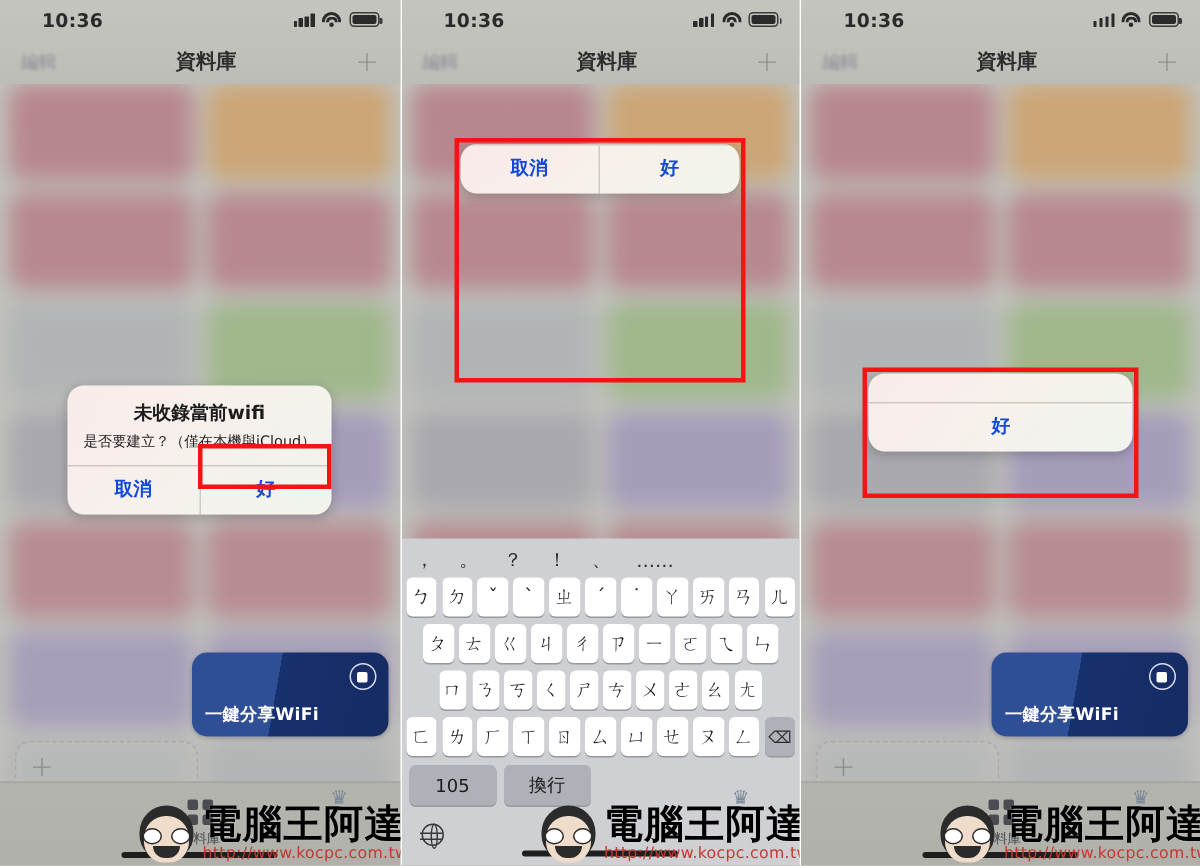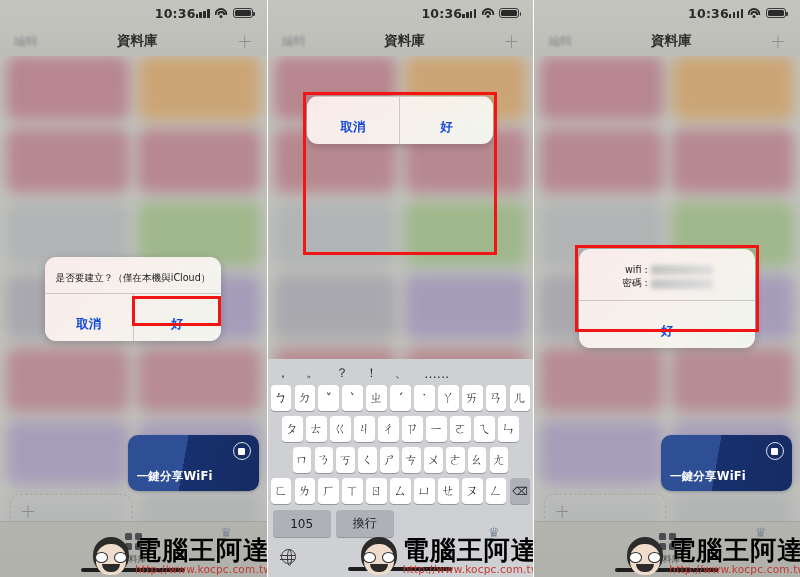--- a/index.html
+++ b/index.html
@@ -15,22 +15,22 @@
     width: 266.67px; height: 577px;
     overflow: hidden;
     background: #b9bab4;
   }
   .panel + .panel { border-left: 1px solid #ffffff; }
 
   
   .statusbar {
     position: relative; z-index: 6;
     height: 26px;
-    display: flex; align-items: center; justify-content: flex-end;
-    padding: 0 14px 0 18px;
+    display: flex; align-items: center; justify-content: space-between;
+    padding: 0 14px 0 28px;
     background: linear-gradient(180deg,#c4c5bf 0%, #c0c1bb 100%);
   }
   .st-time { font-size: 12.5px; font-weight: bold; color: #2a2a2a; letter-spacing: .2px; }
   .st-right { display: flex; align-items: center; gap: 5px; }
   .sig { display: flex; align-items: flex-end; gap: 1.5px; height: 9px; }
   .sig i { display:block; width: 2.4px; background: #2a2a2a; border-radius: .5px; }
   .sig i:nth-child(1){ height: 3.5px; }
   .sig i:nth-child(2){ height: 5.3px; }
   .sig i:nth-child(3){ height: 7px; }
   .sig i:nth-child(4){ height: 9px; }
@@ -140,21 +140,21 @@
     background: linear-gradient(135deg, rgba(252,238,238,.96) 0%, rgba(250,243,238,.96) 45%, rgba(243,248,240,.96) 100%);
     box-shadow: 0 2px 8px rgba(0,0,0,.2);
     overflow: hidden;
   }
   .alert-body { padding: 10px 10px 9px; text-align: center; }
   .alert-title { font-size: 12.5px; font-weight: bold; color: #1c1c1c; }
   .alert-msg { font-size: 9.6px; color: #1c1c1c; margin-top: 5px; line-height: 1.3; }
   .alert-actions { display: flex; border-top: 1px solid rgba(160,150,150,.45); }
   .alert-btn {
     flex: 1; text-align: center;
-    padding: 22px 0 8px;
+    padding: 7px 0 8px;
     font-size: 12.5px; color: #1249d8; font-weight: bold;
   }
   .alert-btn + .alert-btn { border-left: 1px solid rgba(160,150,150,.45); }
   .alert-btn.wide { flex: none; width: 100%; }
   .hl-box {
     position: absolute; z-index: 10;
     border: 3px solid #f31414;
     pointer-events: none;
   }
 
@@ -354,20 +354,21 @@
           <i></i>
           <i></i>
           <i></i>
         </div>
       <div class="tab-label">資料庫</div>
       <div class="home-ind"></div>
     </div>
 
     <div class="alert" style="left:45px; top:257px; width:176px;">
       <div class="alert-body">
+        <div class="alert-title">未收錄當前wifi</div>
         <div class="alert-msg">是否要建立？（僅在本機與iCloud）</div>
       </div>
       <div class="alert-actions">
         <div class="alert-btn">取消</div>
         <div class="alert-btn">好</div>
       </div>
     </div>
     <div class="hl-box" style="left:132px; top:296px; width:89px; height:30px;"></div>
 
     <div class="watermark" style="left:88px; width:180px;">
@@ -626,30 +627,20 @@
           <i></i>
           <i></i>
           <i></i>
         </div>
       <div class="tab-label">資料庫</div>
       <div class="home-ind"></div>
     </div>
 
     <div class="alert" style="left:45px; top:249px; width:176px;">
       <div class="alert-body" style="padding:9px 8px 10px;">
-        <div class="saved-rows">
-          <div class="saved-row">
-            <span class="lbl">wifi :</span>
-            <span class="redacted" style="width:62px;height:10px;"></span>
-          </div>
-          <div class="saved-row">
-            <span class="lbl">密碼 :</span>
-            <span class="redacted" style="width:62px;height:10px;"></span>
-          </div>
-        </div>
       </div>
       <div class="alert-actions">
         <div class="alert-btn wide">好</div>
       </div>
     </div>
     <div class="hl-box" style="left:41px; top:245px; width:184px; height:87px;"></div>
 
     <div class="watermark" style="left:88px; width:180px;">
       <div class="wm-face">
         <div class="head"></div>

